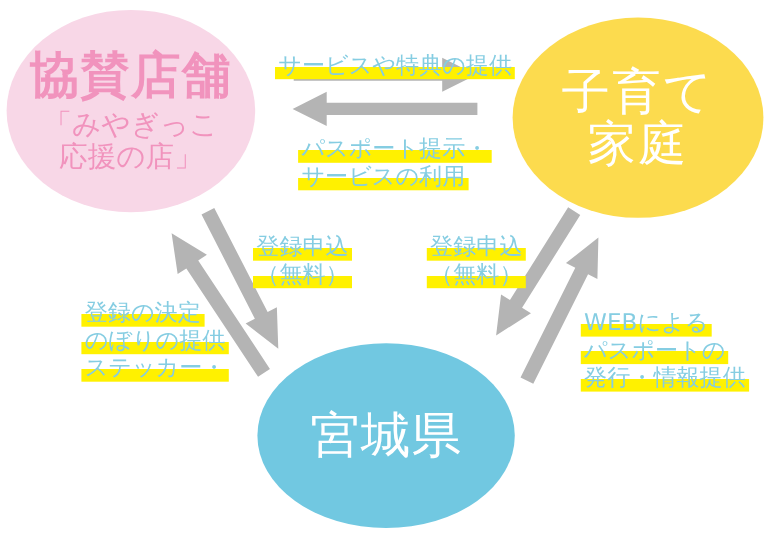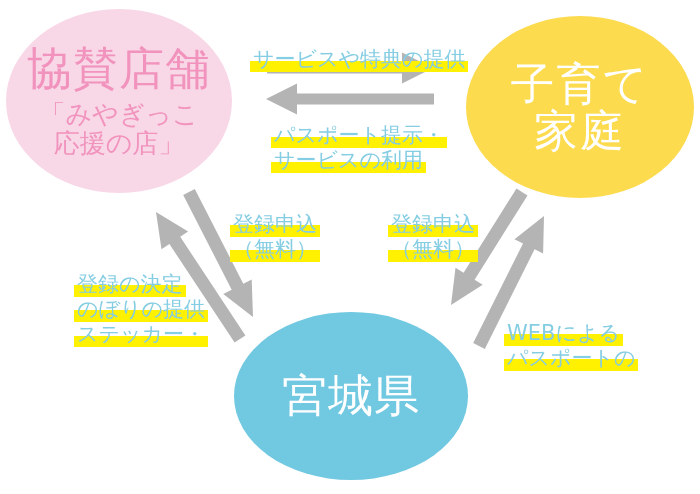--- a/index.html
+++ b/index.html
@@ -11,35 +11,35 @@
   .arrows { position:absolute; left:0; top:0; width:700px; height:494px; }
   .arrows polygon { fill:var(--arrow, #b4b4b4); }
 
   .node { position:absolute; border-radius:50%;
           display:flex; flex-direction:column; align-items:center; justify-content:center;
           text-align:center; }
   .node-store  { left:6px;   top:9px;   width:226px; height:184px; background:var(--store-fill,#f8d7e7); color:var(--store-text,#f193bd); }
   .node-family { left:466px; top:16px;   width:228px; height:182px; background:var(--family-fill,#fcdb4e); color:var(--node-text,#ffffff); }
   .node-miyagi { left:234px; top:312px; width:234px; height:168px; background:var(--miyagi-fill,#71c8e1); color:var(--node-text,#ffffff); }
 
-  .node-store .title { font-size:45px; line-height:50px; letter-spacing:1px; }
+  .node-store .title { font-size:45px; line-height:50px; letter-spacing:1px;font-weight:bold; }
   .node-store .sub   { font-size:26px; line-height:29px; margin-top:6px; }
   .node-family .line { font-size:44px; line-height:47px; letter-spacing:2px; }
   .node-miyagi .line { font-size:45px; line-height:48px; letter-spacing:1px; }
 
   .lbl { position:absolute; font-size:21px; line-height:25px;
          color:var(--label-text,#85cde2); white-space:nowrap; }
   .lbl .hl { display:inline-block; padding:0 3px;
              background:linear-gradient(to bottom, transparent 54%, var(--highlight,#fff100) 54%); }
   .lbl-services    { left:250px; top:19px;margin-top:28px; }
   .lbl-passport    { left:271px; top:123px; }
   .lbl-apply-left  { left:228px; top:212px; width:94px; text-align:center; }
   .lbl-decision    { left:74px;  top:272px;text-decoration:underline; }
   .lbl-apply-right { left:386px; top:212px; width:94px; text-align:center; }
-  .lbl-web         { left:504px; top:281px;margin-top:40px; }
+  .lbl-web         { left:528px; top:281px; }
 </style>
 </head>
 <body>
 
 <div class="canvas">
 
   <svg class="arrows" viewBox="0 0 700 494" xmlns="http://www.w3.org/2000/svg" aria-hidden="true">
     <polygon points="267,62.5 402,62.5 402,52.5 433,68 402,83.5 402,73.5 267,73.5"></polygon>
     <polygon points="434,93.5 297,93.5 297,83.5 266,99 297,114.5 297,104.5 434,104.5"></polygon>
     <polygon points="183.2,195 231.7,289.7 223.3,294 253,317 251.7,279.4 243.3,283.7 194.8,189"></polygon>
@@ -86,15 +86,16 @@
   </div>
 
   <div class="lbl lbl-apply-right">
     <div><span class="hl">登録申込</span></div>
     <div><span class="hl">（無料）</span></div>
   </div>
 
   <div class="lbl lbl-web">
     <div><span class="hl">WEBによる</span></div>
     <div><span class="hl">パスポートの</span></div>
+    <div><span class="hl">発行・情報提供</span></div>
   </div>
 
 </div>
 
 </body></html>

